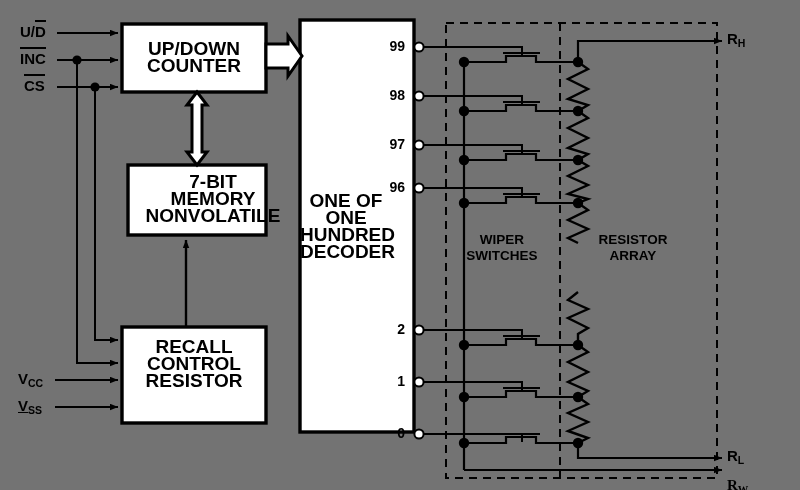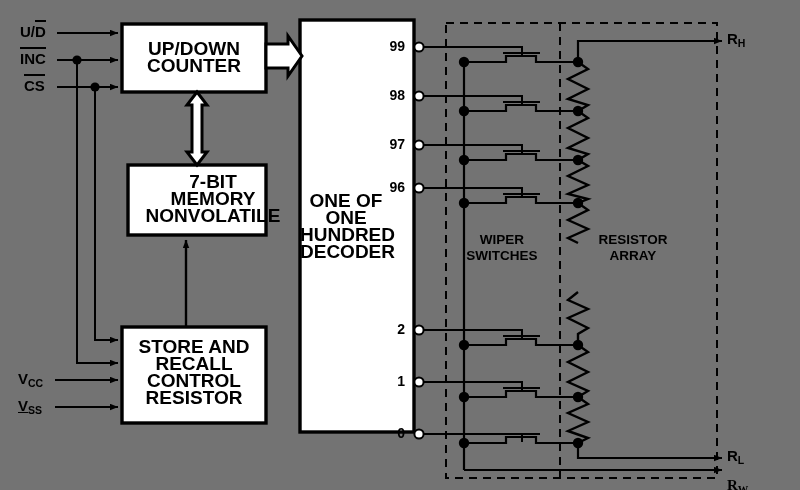--- a/index.html
+++ b/index.html
@@ -177,21 +177,20 @@
     <div>COUNTER</div>
   </div>
 
   <div class="lbl blk" style="left:144px;top:173px;width:138px;">
     <div>7-BIT</div>
     <div>MEMORY</div>
     <div>NONVOLATILE</div>
   </div>
 
   <div class="lbl blk" style="left:122px;top:338px;width:144px;">
-    <div>STORE AND</div>
     <div>RECALL</div>
     <div>CONTROL</div>
     <div>RESISTOR</div>
   </div>
 
   <div class="lbl blk" style="left:300px;top:192px;width:92px;">
     <div>ONE OF</div>
     <div>ONE</div>
     <div>HUNDRED</div>
     <div>DECODER</div>

